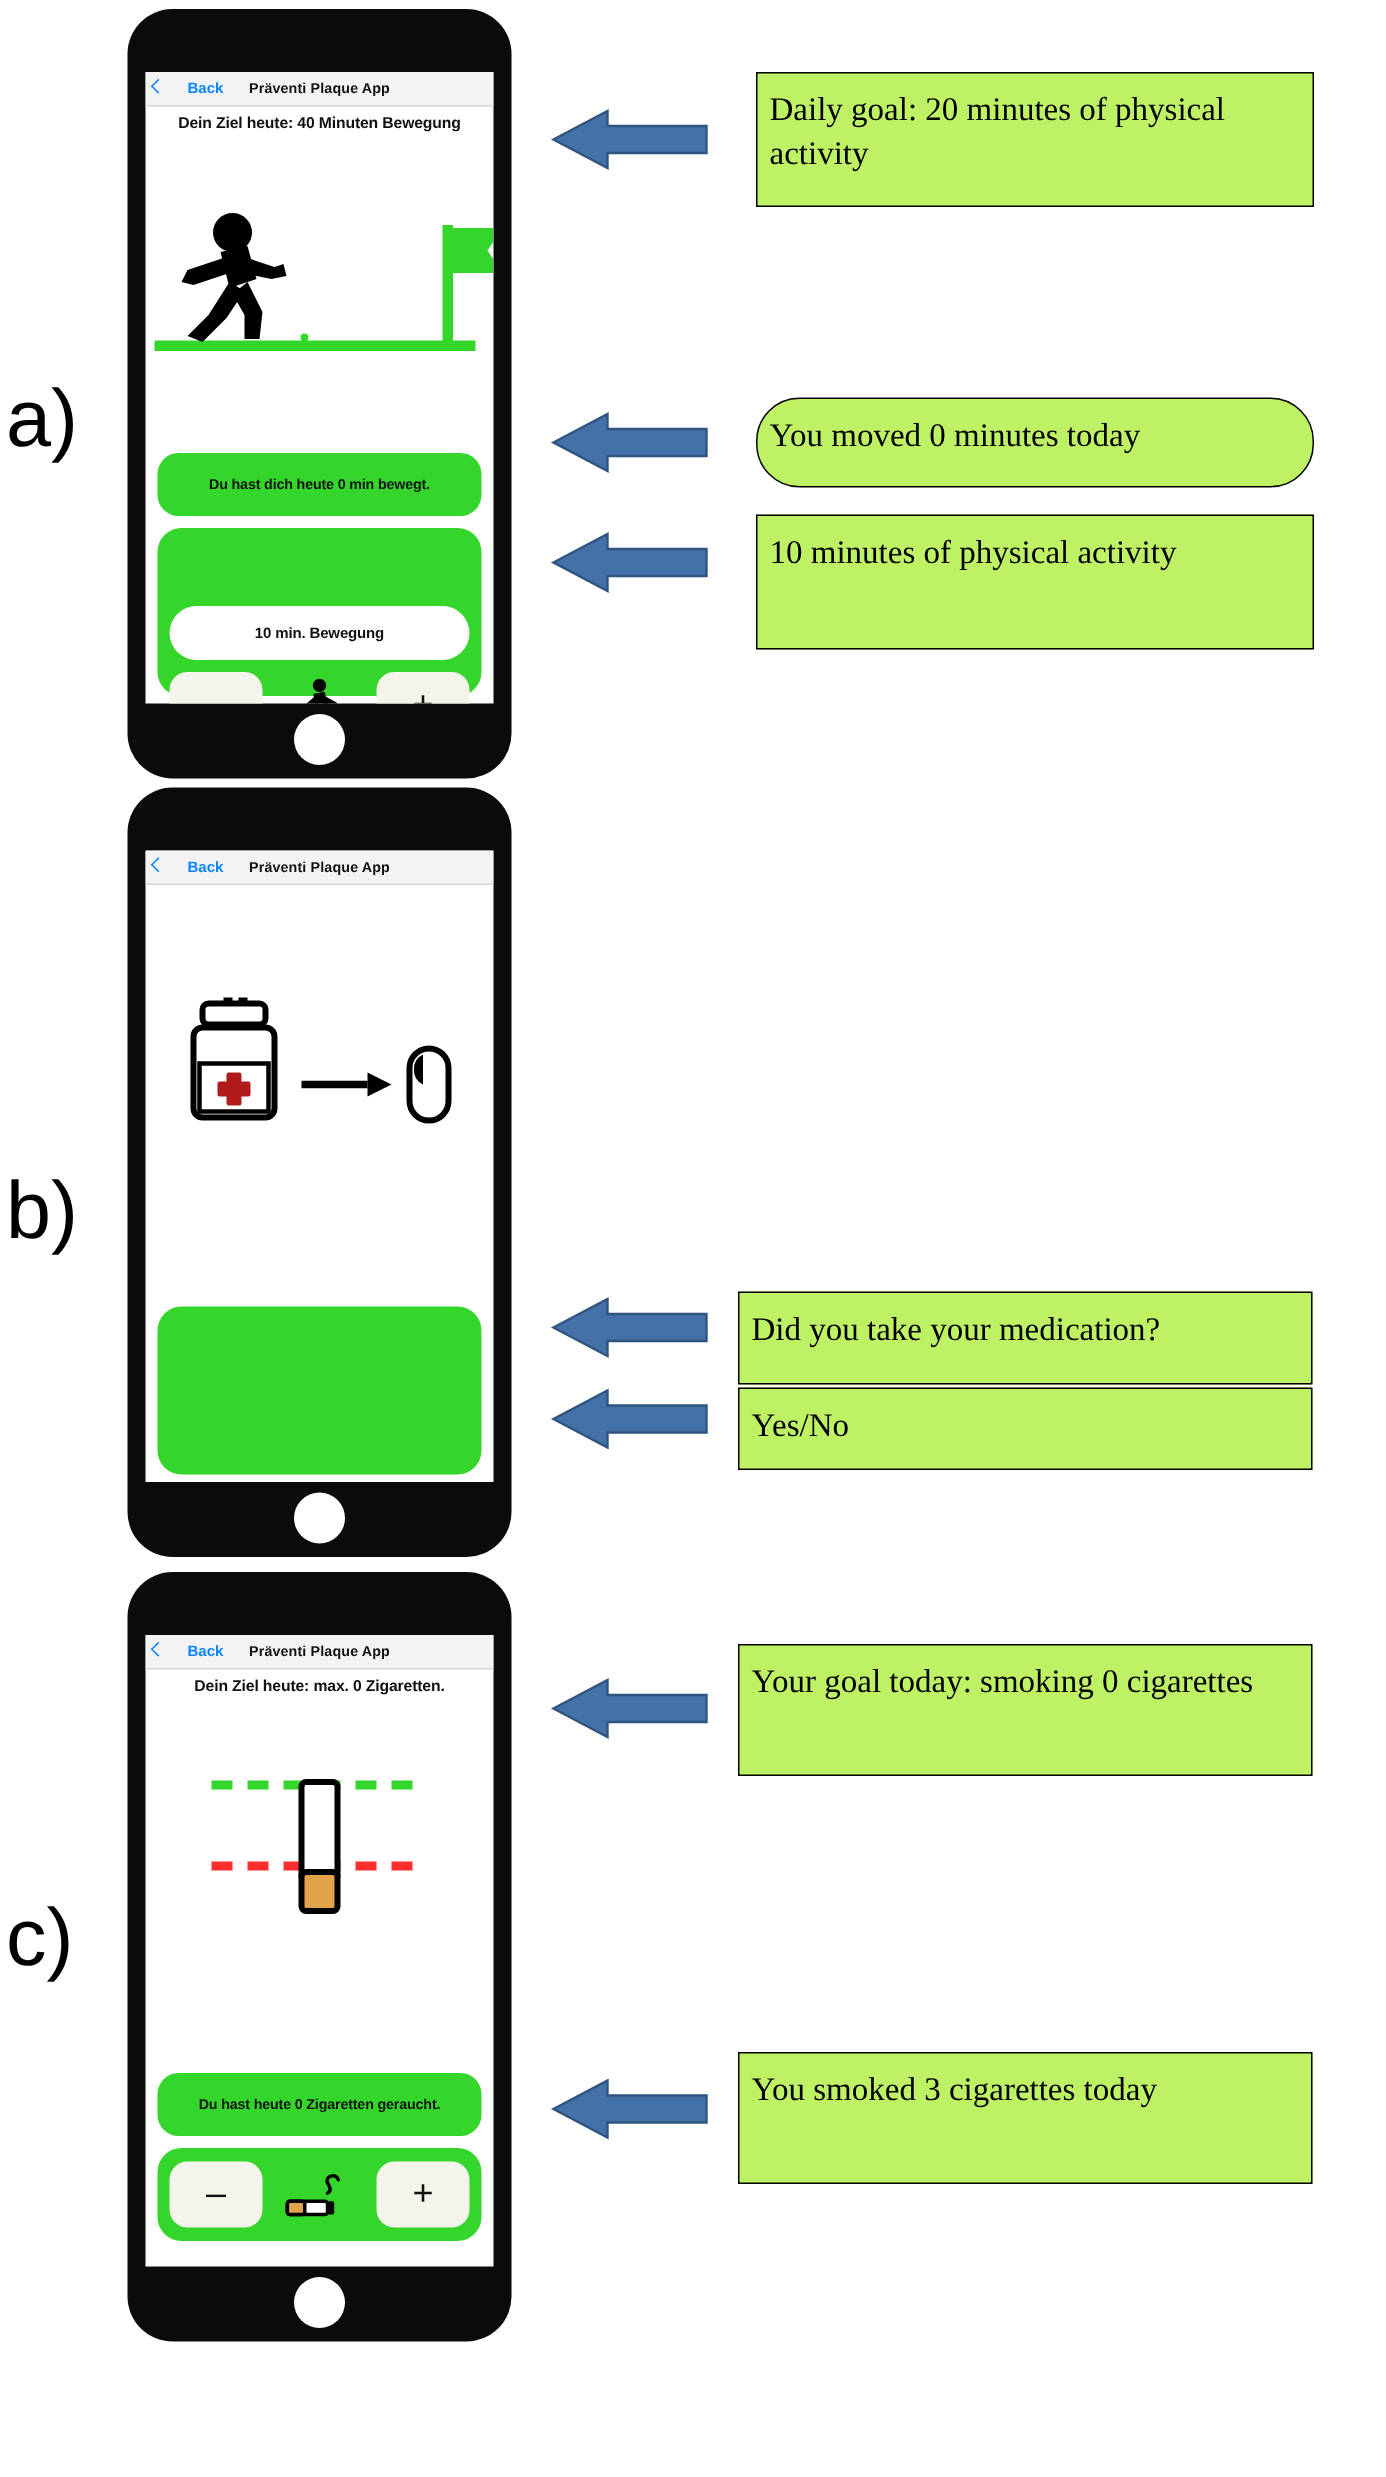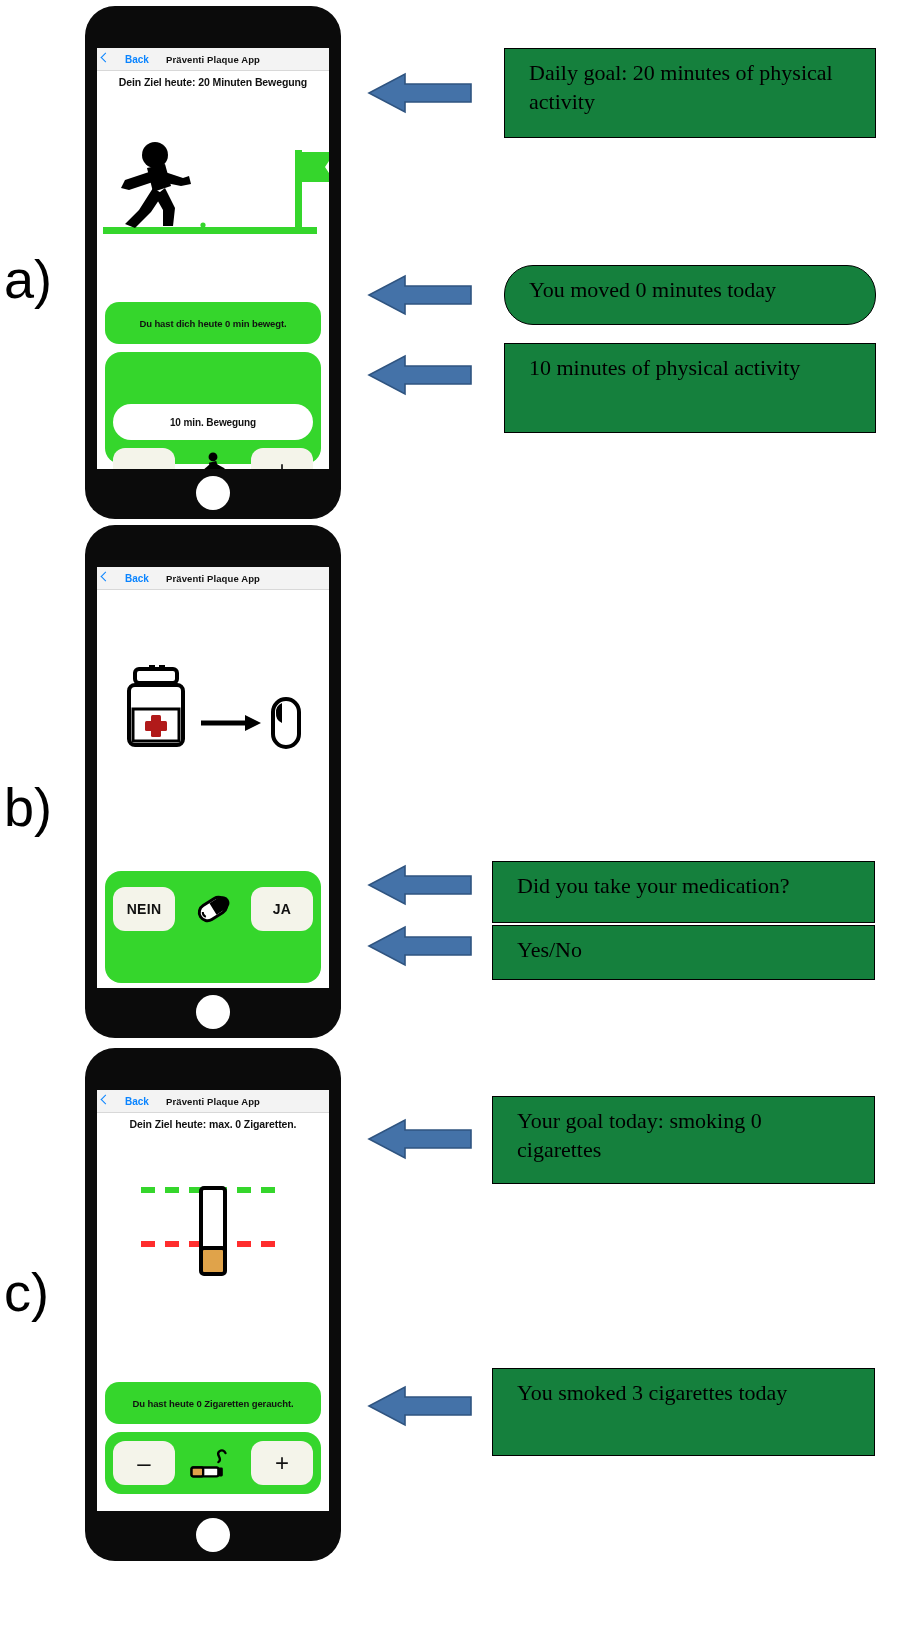--- a/index.html
+++ b/index.html
@@ -160,27 +160,27 @@
     flex: 1;
     display: flex;
     align-items: center;
     justify-content: center;
   }
 
   
   .anno-box {
     position: absolute;
     border: 1.6px solid #000;
-    background: #15803d;
+    background: #bef264;
     box-sizing: border-box;
     font-family: "Liberation Serif", serif;
     font-size: 22px;
     color: #000;
     line-height: 1.32;
-    padding: 9px 24px;
+    padding: 9px 8px;
   }
   .arrow {
     position: absolute;
   }
 </style>
 </head>
 <body>
 
 <div class="panel-letter" style="left:4px; top:252px;">a)</div>
 <div class="panel-letter" style="left:4px; top:780px;">b)</div>
@@ -190,21 +190,21 @@
   <div class="phone-screen" style="top:42px; height:421px;">
 
     <div class="navbar">
       <div class="nav-back">
         <span class="chev"></span>
         <span>Back</span>
       </div>
       <div class="nav-title">Präventi Plaque App</div>
     </div>
 
-    <div class="goal-line">Dein Ziel heute: 20 Minuten Bewegung</div>
+    <div class="goal-line">Dein Ziel heute: 40 Minuten Bewegung</div>
 
     <div style="position:absolute; left:0; top:76px; width:232px; height:120px;">
       <svg viewBox="0 0 232 120" width="232" height="120">
 
         <rect x="6" y="103" width="214" height="7" fill="#35d62c"></rect>
 
         <rect x="198" y="26" width="7" height="80" fill="#35d62c"></rect>
 
         <path d="M205 28 L238 28 L228 43 L238 58 L205 58 Z" fill="#35d62c"></path>
 
@@ -290,37 +290,20 @@
 
         <line x1="82" y1="60" x2="126" y2="60" stroke="#000" stroke-width="5"></line>
         <path d="M126 52 L142 60 L126 68 Z" fill="#000"></path>
 
         <rect x="154" y="36" width="26" height="48" rx="13" fill="#fff" stroke="#000" stroke-width="4"></rect>
         <path d="M157 50 a10 10 0 0 1 6 -10 l0 20 a10 10 0 0 1 -6 -10 z" fill="#000"></path>
       </svg>
     </div>
 
     <div class="control-card" style="top:304px; height:112px;">
-      <div class="stepper-row">
-        <div class="step-btn wide-txt">
-          <span>NEIN</span>
-        </div>
-        <div class="step-mid">
-          <svg viewBox="0 0 44 34" width="36" height="28">
-            <g transform="rotate(-32 22 17)">
-              <rect x="4" y="7" width="36" height="20" rx="10" fill="#fff" stroke="#000" stroke-width="3.6"></rect>
-              <path d="M22 8.8 L36 8.8 a8.2 8.2 0 0 1 0 16.4 L22 25.2 Z" fill="#000"></path>
-              <path d="M9.5 13.5 a6 6 0 0 0 0 7" stroke="#000" stroke-width="2.4" fill="none"></path>
-            </g>
-          </svg>
-        </div>
-        <div class="step-btn wide-txt">
-          <span>JA</span>
-        </div>
-      </div>
     </div>
 
   </div>
   <div class="home-button"></div>
 </div>
 
 <div class="phone" style="left:85px; top:1048px; width:256px; height:513px;">
   <div class="phone-screen" style="top:42px; height:421px;">
 
     <div class="navbar">

